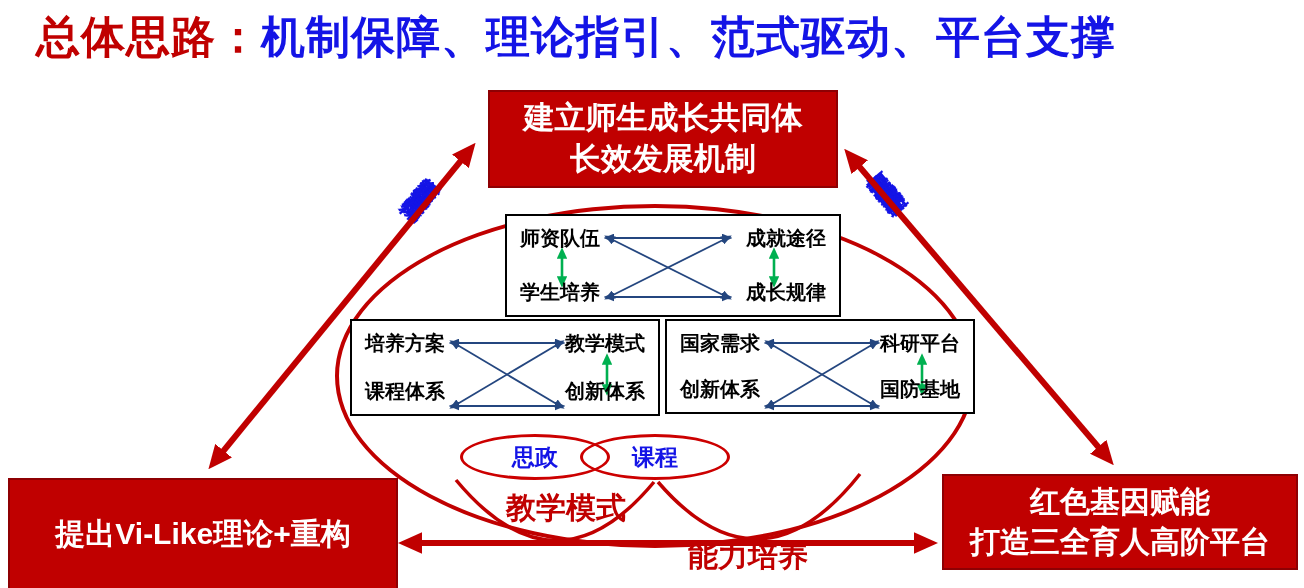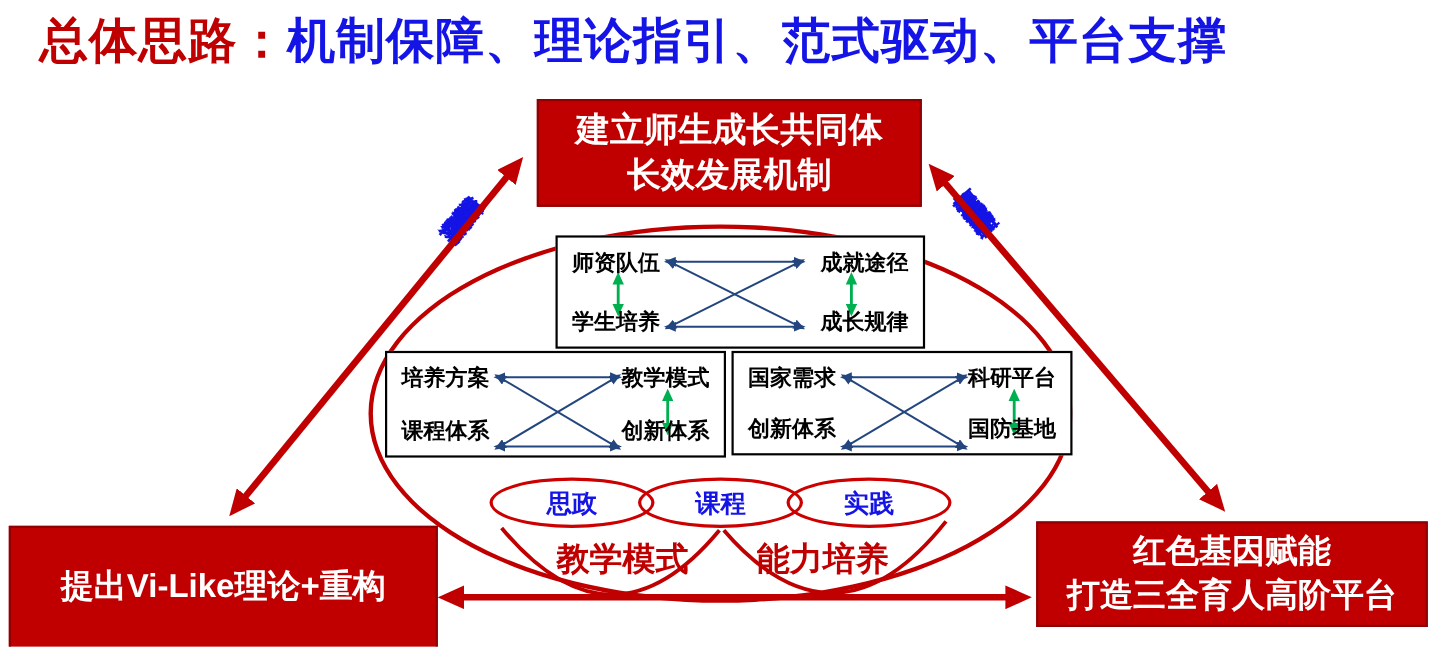--- a/index.html
+++ b/index.html
@@ -35,26 +35,26 @@
   .tl{left:13px;top:9px;} .tr{right:13px;top:9px;}
   .bl{left:13px;bottom:9px;} .br{right:13px;bottom:9px;}
   .blue-ln{stroke:#24467F;stroke-width:1.8;marker-start:url(#ab);marker-end:url(#ab);}
   .green-ln{stroke:#00B050;stroke-width:2.6;marker-start:url(#ag);marker-end:url(#ag);}
 
   
   .venn{position:absolute;top:434px;width:150px;height:46px;border:3px solid #CC0000;
         border-radius:50%;box-sizing:border-box;display:flex;align-items:center;
         justify-content:center;z-index:2;font-size:23px;font-weight:bold;color:#1414E6;
         background:transparent;}
-  #venn-l{left:445px;} #venn-c{left:580px;z-index:3;} #venn-r{left:715px;}
+  #venn-l{left:460px;} #venn-c{left:580px;z-index:3;} #venn-r{left:715px;}
 
   
   .caption{position:absolute;top:488px;font-size:30px;font-weight:bold;color:#C00000;
            z-index:3;white-space:nowrap;}
-  #cap-l{left:506px;} #cap-r{left:688px;}
+  #cap-l{left:506px;} #cap-r{left:688px;margin-top:48px;}
 
   
   .diag{position:absolute;writing-mode:vertical-rl;text-orientation:upright;font-size:23px;
         font-weight:bold;color:#1414E6;letter-spacing:2px;z-index:4;white-space:nowrap;}
   #diag-l{left:324px;top:128px;height:340px;transform:rotate(40deg);transform-origin:center center;}
   #diag-r{left:955px;top:120px;height:344px;transform:rotate(-40deg);transform-origin:center center;}
 
   
   .overlay{position:absolute;left:0;top:0;z-index:5;pointer-events:none;}
   .red-ln{stroke:#C00000;stroke-width:6;marker-start:url(#ar);marker-end:url(#ar);}
@@ -127,23 +127,20 @@
     <div class="mx-label bl">创新体系</div>
     <div class="mx-label br">国防基地</div>
   </div>
 
   <div class="venn" id="venn-l">
     <span>思政</span>
   </div>
   <div class="venn" id="venn-c">
     <span>课程</span>
   </div>
-  <div class="venn" id="venn-r">
-    <span>实践</span>
-  </div>
 
   <div class="caption" id="cap-l">教学模式</div>
   <div class="caption" id="cap-r">能力培养</div>
 
   <div class="diag" id="diag-l">遵循工程双领拔尖人才成长规律</div>
   <div class="diag" id="diag-r">打造工程双领拔尖人才培养路径</div>
 
   <svg class="overlay" width="1304" height="588">
     <line class="red-ln" x1="468" y1="152" x2="216" y2="460"></line>
     <line class="red-ln" x1="852" y1="158" x2="1106" y2="456"></line>

